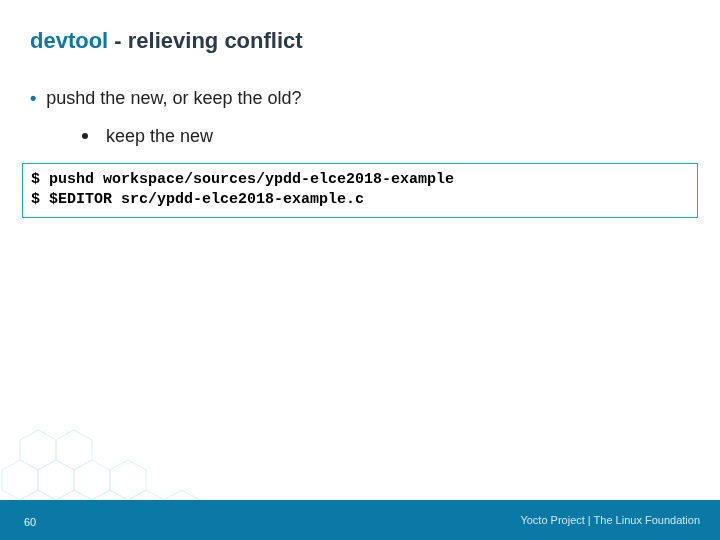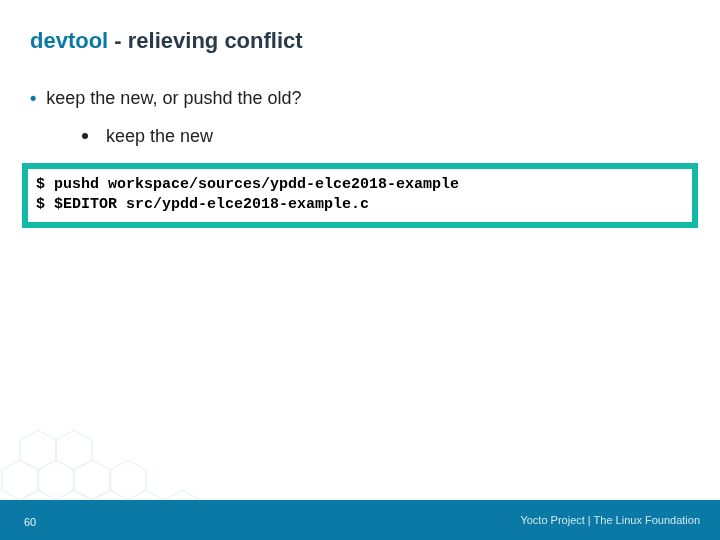--- a/index.html
+++ b/index.html
@@ -4,37 +4,37 @@
 <style>
   * { margin: 0; padding: 0; box-sizing: border-box; }
   html, body { width: 720px; height: 540px; font-family: Arial, Helvetica, sans-serif; background: #fff; overflow: hidden; }
   .slide { position: relative; width: 720px; height: 540px; }
   .title { position: absolute; top: 28px; left: 30px; font-size: 22px; font-weight: bold; color: #0a79a6; }
   .title .dark { color: #2b3a4a; }
   .bullet1 { position: absolute; top: 88px; left: 30px; font-size: 18px; color: #222; }
   .bullet1 .dot { color: #0a79a6; font-weight: bold; margin-right: 10px; }
   .bullet2 { position: absolute; top: 126px; left: 82px; font-size: 18px; color: #222; text-align: center; }
   .bullet2 .round { display: inline-block; width: 6px; height: 6px; background: #222; border-radius: 50%; vertical-align: middle; margin-right: 18px; margin-bottom: 3px; }
-  .codebox { position: absolute; top: 163px; left: 22px; width: 676px; border: 6px solid #14b8a6; padding: 6px 8px 8px 8px; font-family: "Courier New", monospace; font-size: 15px; font-weight: bold; line-height: 1.3; color: #000; background: #fff; white-space: pre; }
+  .codebox { position: absolute; top: 163px; left: 22px; width: 676px; border: 1px solid #14b8a6; padding: 6px 8px 8px 8px; font-family: "Courier New", monospace; font-size: 15px; font-weight: bold; line-height: 1.3; color: #000; background: #fff; white-space: pre; }
   .footer { position: absolute; left: 0; bottom: 0; width: 720px; height: 40px; background: #0a79a6; }
   .hexes { position: absolute; left: 0; bottom: 0; width: 260px; height: 130px; opacity: 0.12; pointer-events: none; }
   .pagenum { position: absolute; left: 24px; bottom: 12px; font-size: 11px; color: #e8f4f8; }
   .credit { position: absolute; right: 20px; bottom: 14px; font-size: 11px; color: #cfe8f1; }
 </style>
 </head>
 <body>
 
 <div class="slide">
 
   <div class="title">
     <span>devtool</span><span class="dark"> - relieving conflict</span>
   </div>
 
   <div class="bullet1">
-    <span class="dot">•</span><span>keep the new, or pushd the old?</span>
+    <span class="dot">•</span><span>pushd the new, or keep the old?</span>
   </div>
 
   <div class="bullet2">
     <span class="round"></span><span>keep the new</span>
   </div>
 
   <div class="codebox">$ pushd workspace/sources/ypdd-elce2018-example
 $ $EDITOR src/ypdd-elce2018-example.c</div>
 
   <svg class="hexes" viewBox="0 0 260 130">

